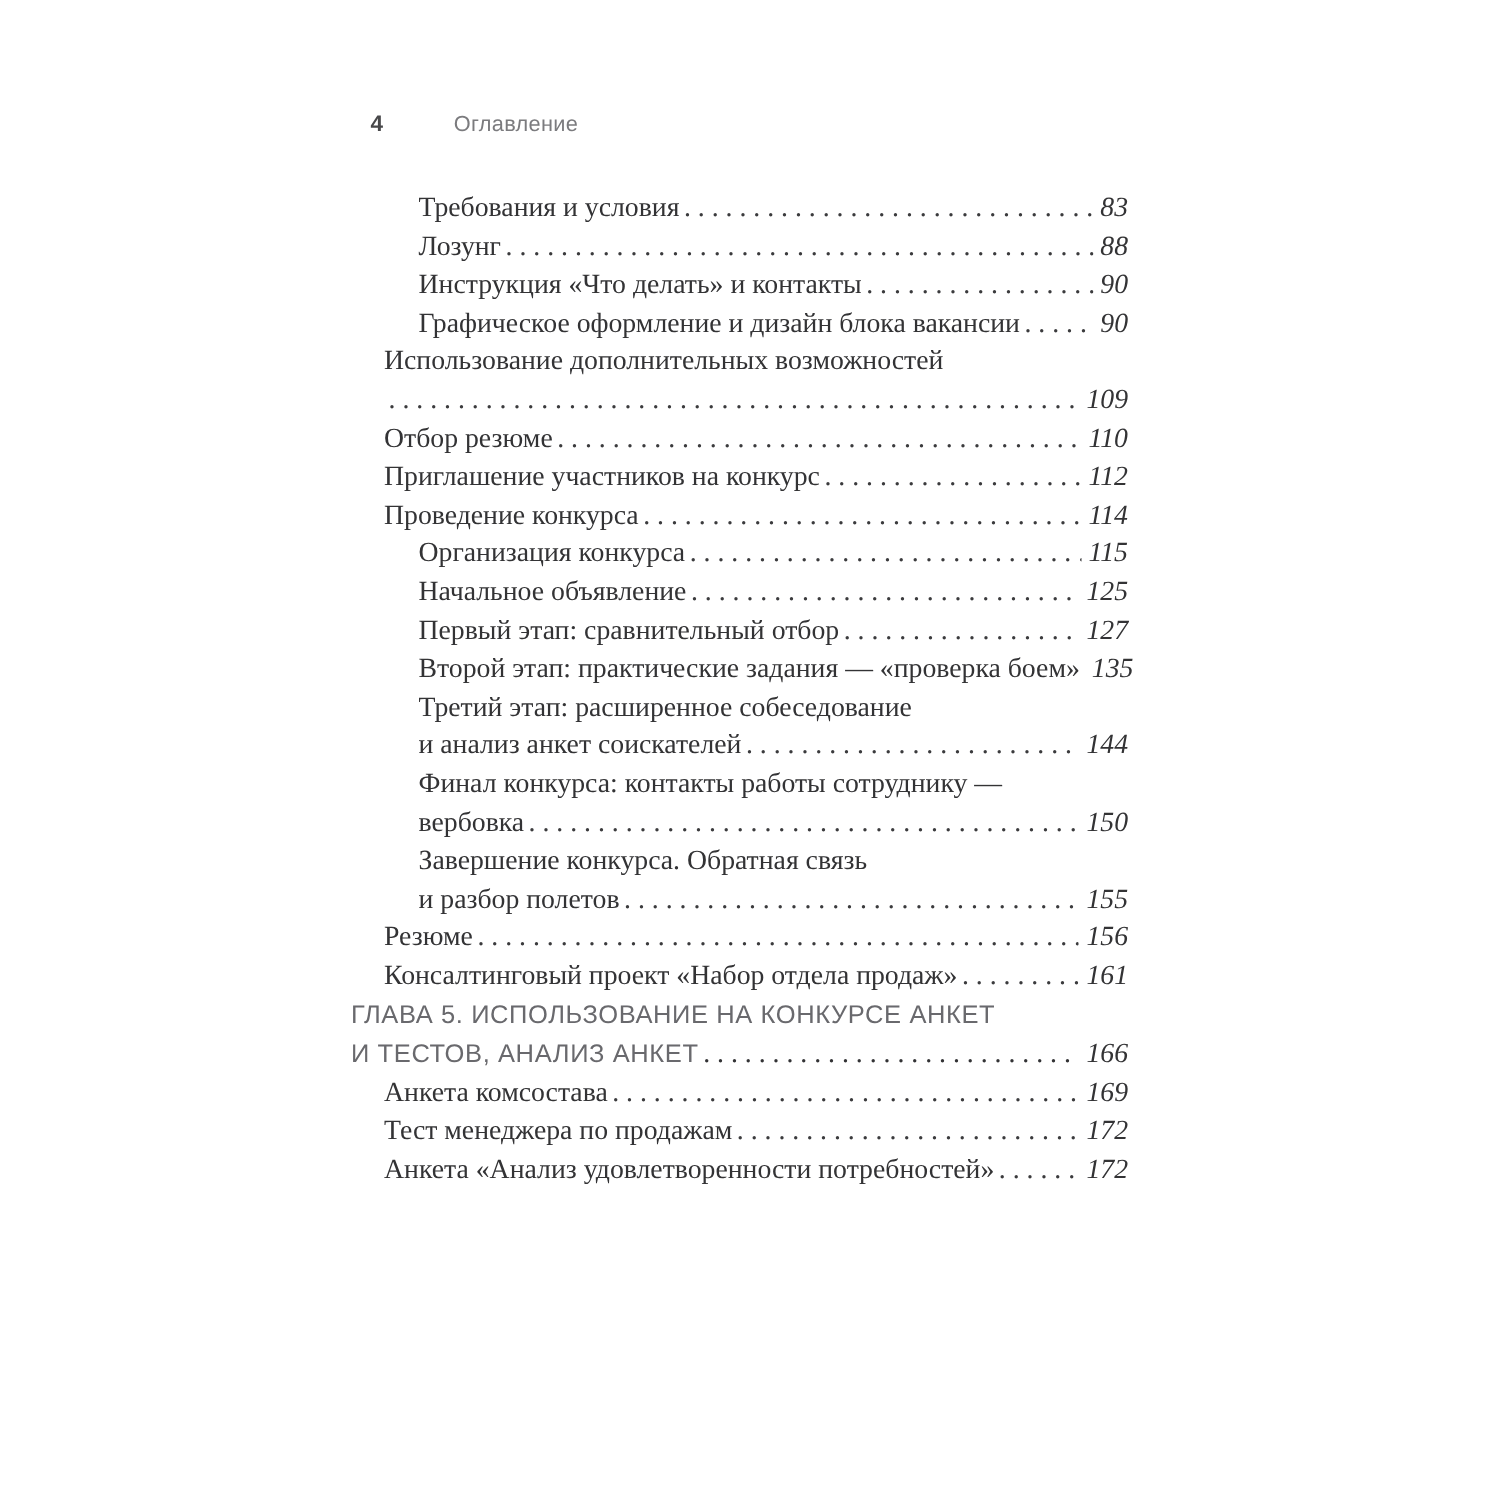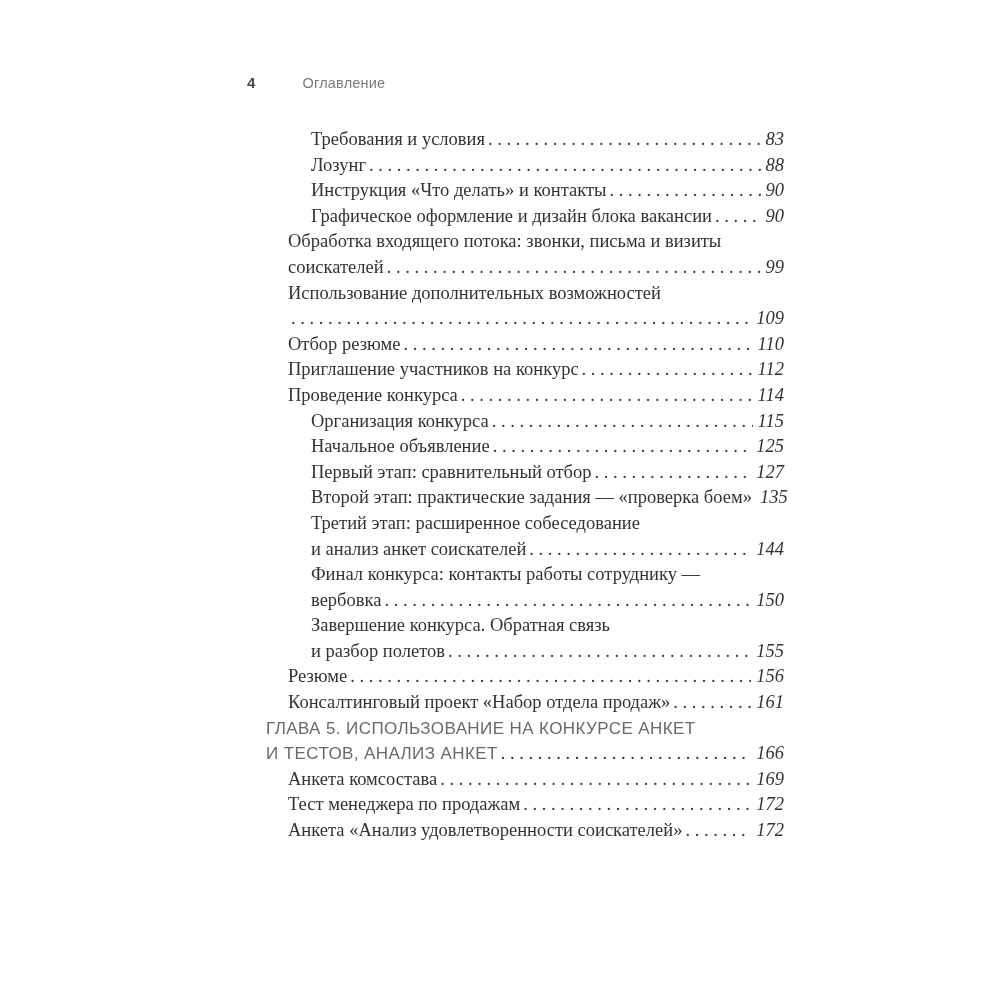--- a/index.html
+++ b/index.html
@@ -32,21 +32,21 @@
   .running-head {
     margin-left: 47px;
     font-size: 14.5px;
     color: #7b7b7e;
     letter-spacing: 0.2px;
   }
 
   
   .toc {
     position: absolute;
-    left: 266px; top: 127px;
+    left: 234px; top: 127px;
     width: 518px;
     font-size: 18.5px;
     line-height: 25.6px;
     color: #333335;
   }
   .toc-entry.level-1 { padding-left: 22px; }
   .toc-entry.level-2 { padding-left: 45px; }
 
   .toc-entry.chapter {
     font-family: "Liberation Sans", "DejaVu Sans", sans-serif;
@@ -118,30 +118,20 @@
       </div>
       <div class="toc-entry level-2">
         <div class="entry-line">
           <span class="entry-text">Графическое оформление и дизайн блока вакансии</span>
           <span class="leader"></span>
           <span class="page-num">90</span>
         </div>
       </div>
       <div class="toc-entry level-1">
         <div class="entry-line">
-          <span class="entry-text">Обработка входящего потока: звонки, письма и визиты</span>
-        </div>
-        <div class="entry-line">
-          <span class="entry-text">соискателей</span>
-          <span class="leader"></span>
-          <span class="page-num">99</span>
-        </div>
-      </div>
-      <div class="toc-entry level-1">
-        <div class="entry-line">
           <span class="entry-text">Использование дополнительных возможностей</span>
         </div>
         <div class="entry-line">
           <span class="leader"></span>
           <span class="page-num">109</span>
         </div>
       </div>
       <div class="toc-entry level-1">
         <div class="entry-line">
           <span class="entry-text">Отбор резюме</span>
@@ -254,20 +244,20 @@
       </div>
       <div class="toc-entry level-1">
         <div class="entry-line">
           <span class="entry-text">Тест менеджера по продажам</span>
           <span class="leader"></span>
           <span class="page-num">172</span>
         </div>
       </div>
       <div class="toc-entry level-1">
         <div class="entry-line">
-          <span class="entry-text">Анкета «Анализ удовлетворенности соискателей»</span>
+          <span class="entry-text">Анкета «Анализ удовлетворенности потребностей»</span>
           <span class="leader"></span>
           <span class="page-num">172</span>
         </div>
       </div>
     </div>
 
 </div>
 
 </body></html>

